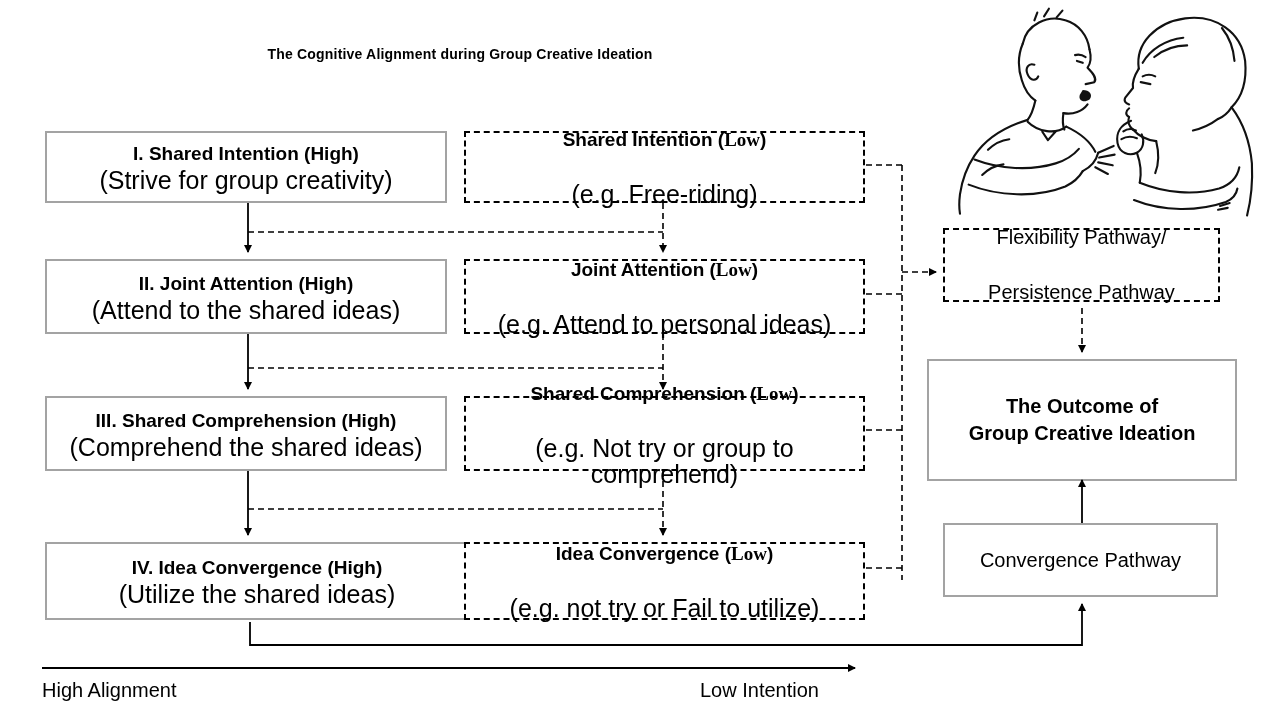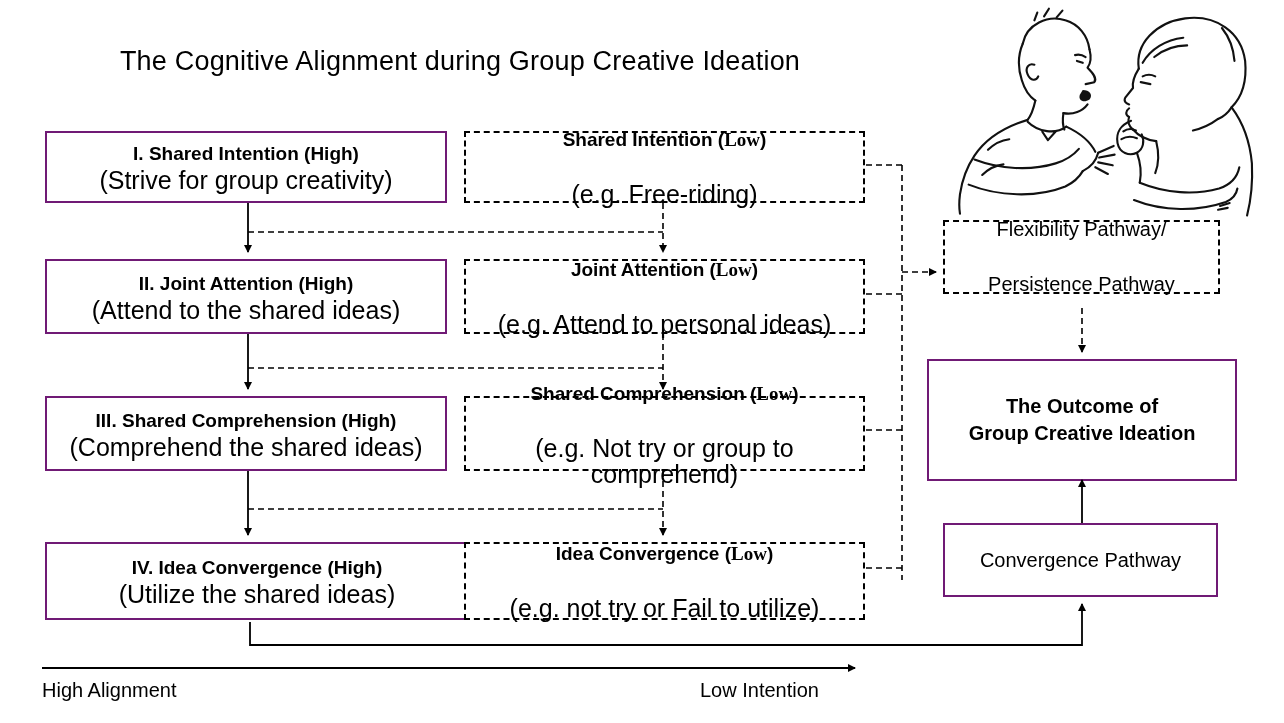--- a/index.html
+++ b/index.html
@@ -2,27 +2,27 @@
 <html><head>
 <meta charset="utf-8">
 <style>
   html,body{margin:0;padding:0;background:#ffffff;}
   .canvas{
     position:relative;width:1284px;height:723px;background:#ffffff;
     font-family:"Liberation Sans", sans-serif;color:#000;overflow:hidden;
   }
   .title{
     position:absolute;left:105px;top:46px;width:710px;text-align:center;
-    font-size:27px;font-weight:normal;letter-spacing:0.2px;
+    font-size:14px;font-weight:bold;letter-spacing:0.2px;
   }
   .box{
     position:absolute;background:#ffffff;display:flex;flex-direction:column;
     justify-content:center;align-items:center;text-align:center;box-sizing:border-box;
   }
-  .solid{border:2px solid #701a75;}
+  .solid{border:2px solid #a3a3a3;}
   .dashed{border:2px dashed #000;gap:28px;}
   .box-title{font-size:19px;font-weight:bold;line-height:26px;}
   .box-sub{font-size:25px;line-height:26px;}
   .serif{font-family:"Liberation Serif", serif;}
   .rt{font-size:20px;line-height:27px;}
   .rt-bold{font-size:20px;font-weight:bold;line-height:27px;}
   .axis-label{position:absolute;font-size:20px;}
   svg.layer{position:absolute;left:0;top:0;pointer-events:none;}
   .sketch path{fill:none;stroke:#111;stroke-width:2.2;stroke-linecap:round;stroke-linejoin:round;}
   .sketch path.fill{fill:#111;stroke:none;}
@@ -61,21 +61,21 @@
   </div>
   <div class="box dashed" style="left:464px;top:396px;width:401px;height:75px;">
     <div class="box-title"><span>Shared Comprehension (</span><span class="serif">Low</span><span>)</span></div>
     <div class="box-sub">(e.g. Not try or group to comprehend)</div>
   </div>
   <div class="box dashed" style="left:464px;top:542px;width:401px;height:78px;align-items:center;">
     <div class="box-title"><span>Idea Convergence (</span><span class="serif">Low</span><span>)</span></div>
     <div class="box-sub">(e.g. not try or Fail to utilize)</div>
   </div>
 
-  <div class="box dashed" style="left:943px;top:220px;width:277px;height:74px;">
+  <div class="box dashed" style="left:943px;top:228px;width:277px;height:74px;">
     <div class="rt">Flexibility Pathway/</div>
     <div class="rt">Persistence Pathway</div>
   </div>
   <div class="box solid" style="left:927px;top:359px;width:310px;height:122px;">
     <div class="rt-bold">The Outcome of</div>
     <div class="rt-bold">Group Creative Ideation</div>
   </div>
   <div class="box solid" style="left:943px;top:523px;width:275px;height:74px;">
     <div class="rt">Convergence Pathway</div>
   </div>

